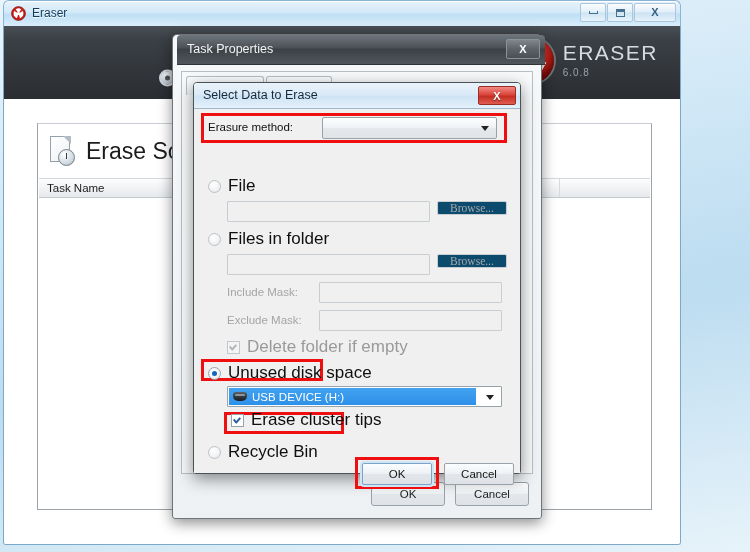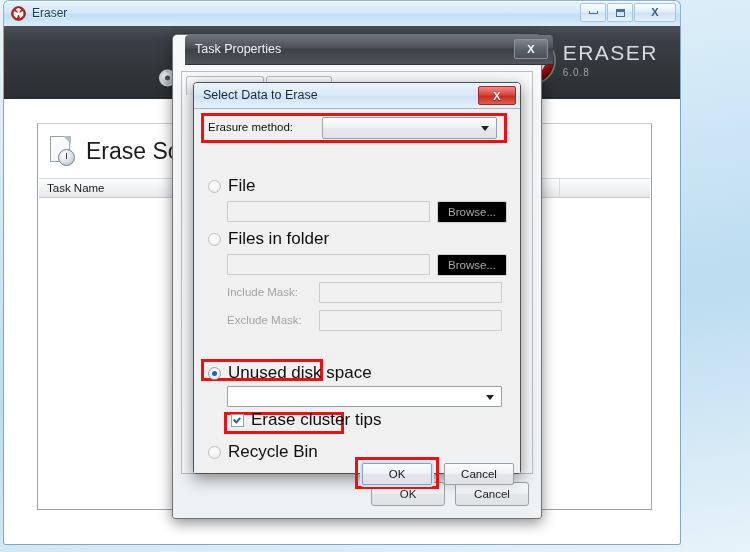--- a/index.html
+++ b/index.html
@@ -204,21 +204,21 @@
 
   
   #task-props {
     position: absolute; left: 172px; top: 34px; width: 370px; height: 485px;
     background: linear-gradient(180deg, #f6f8fa 0%, #eef1f4 100%);
     border: 1px solid #6f7478;
     border-radius: 5px 5px 3px 3px;
     box-shadow: 0 4px 14px rgba(0,0,0,.45);
   }
   #tp-titlebar {
-    position: absolute; left: 12px; top: 0; width: 100%; height: 30px;
+    position: absolute; left: 4px; top: 0; width: 100%; height: 30px;
     background: linear-gradient(180deg, #6e757c 0%, #4d5358 42%, #3c4146 50%, #50565b 100%);
     border-radius: 4px 4px 0 0;
     border-bottom: 1px solid #2f3337;
   }
   #tp-titlebar .t {
     position: absolute; left: 10px; top: 7px; font-size: 12.5px; color: #f2f4f6;
   }
   #tp-close {
     position: absolute; right: 5px; top: 4px; width: 34px; height: 20px;
     border: 1px solid #8b9298;
@@ -331,26 +331,26 @@
 
   
   .tbox {
     height: 21px;
     background: #f0f0f0;
     border: 1px solid #c8cdd1;
     border-radius: 1px;
   }
   .lbl-dim { font-size: 11.5px; color: #a5a5a5; }
   .btn-dim {
-    min-width: 70px; height: 22px;
-    background: #000000;
+    min-width: 70px; height: 14px;
+    background: #0c4a6e;
     border: 1px solid #c8cdd1;
     border-radius: 2px;
     font-size: 11.5px; color: #a8a8a8;
-    display: flex; align-items: center; justify-content: center;
+    display: flex; align-items: center; justify-content: center; font-family: Liberation Serif, serif;
   }
 
   
   .cbx {
     width: 13px; height: 13px;
     background: #ffffff;
     border: 1px solid #9aa2a9;
     position: relative; flex: 0 0 auto;
   }
   .cbx.dim { border-color: #c2c7cb; background: #f4f4f4; }
@@ -567,28 +567,38 @@
     </div>
     <div class="tbox" style="position:absolute; left:33px; top:145px; width:203px;"></div>
     <div class="btn-dim" style="position:absolute; left:243px; top:145px; width:65px;">Browse...</div>
 
     <span class="lbl-dim" style="position:absolute; left:33px; top:177px;">Include Mask:</span>
     <div class="tbox" style="position:absolute; left:125px; top:173px; width:183px;"></div>
 
     <span class="lbl-dim" style="position:absolute; left:33px; top:205px;">Exclude Mask:</span>
     <div class="tbox" style="position:absolute; left:125px; top:201px; width:183px;"></div>
 
+    <div class="row" style="left:33px; top:228px;">
+      <span class="cbx dim">
+          <span class="tick"></span>
+        </span>
+      <span class="radlabel dim">Delete folder if empty</span>
+    </div>
 
     <div id="ann-unused"></div>
     <div class="row" style="left:14px; top:254px;">
       <span class="rad checked"></span>
       <span class="radlabel">Unused disk space</span>
     </div>
 
     <div id="drive-combo">
+      <span id="drive-sel">
+        <span class="drive-ico"></span>
+        <span class="dtext">USB DEVICE (H:)</span>
+      </span>
       <span id="drive-arrow"></span>
     </div>
 
     <div id="ann-cluster"></div>
     <div class="row" style="left:37px; top:301px;">
       <span class="cbx">
           <span class="tick"></span>
         </span>
       <span class="radlabel">Erase cluster tips</span>
     </div>

